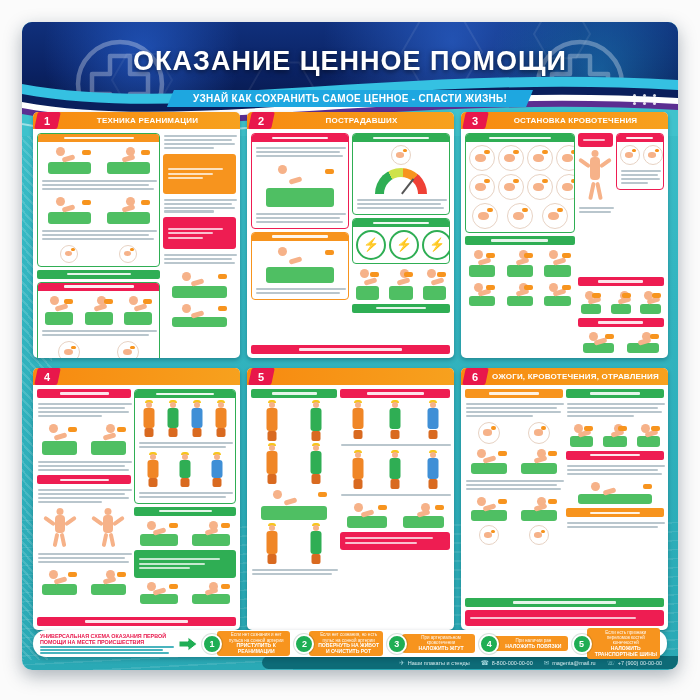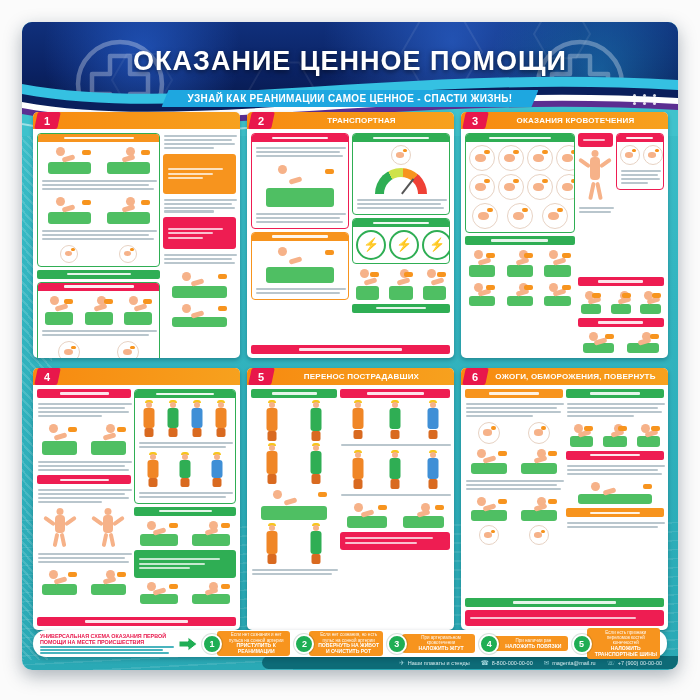--- a/index.html
+++ b/index.html
@@ -177,28 +177,29 @@
       </div>
     <div class="dots-cluster">
         <div class="dot"></div>
         <div class="dot"></div>
         <div class="dot"></div>
         <div class="dot"></div>
         <div class="dot"></div>
         <div class="dot"></div>
       </div>
 
-    <div class="ribbon">УЗНАЙ КАК РЕАНИМАЦИИ САМОЕ ЦЕННОЕ - СПАСТИ ЖИЗНЬ!</div>
+    <div class="ribbon">УЗНАЙ КАК СОХРАНИТЬ САМОЕ ЦЕННОЕ - СПАСТИ ЖИЗНЬ!</div>
 
     <div class="panels">
         <section class="panel">
           <div class="p-head">
             <div class="p-num">
               <span class="p-num-in">1</span>
             </div>
+            <div class="p-title">ТЕХНИКА РЕАНИМАЦИИ</div>
           </div>
           <div class="p-body">
             <div class="b-cols">
               <div class="b-col" style="flex: 63 1 0px;">
                 <div class="b-box" style="border-color: rgb(47, 174, 84);">
                   <div class="b-box-head" style="background: rgb(247, 148, 30);">
                     <div class="hd"></div>
                   </div>
                   <div class="b-box-body">
                     <div class="b-figs">
@@ -340,21 +341,21 @@
                 </div>
               </div>
             </div>
           </div>
         </section>
         <section class="panel">
           <div class="p-head">
             <div class="p-num">
               <span class="p-num-in">2</span>
             </div>
-            <div class="p-title">ТРАНСПОРТНАЯ</div>
+            <div class="p-title">ПОСТРАДАВШИХ</div>
           </div>
           <div class="p-body">
             <div class="b-cols">
               <div class="b-col" style="flex: 50 1 0px;">
                 <div class="b-box" style="border-color: rgb(238, 29, 82);">
                   <div class="b-box-head" style="background: rgb(238, 29, 82);">
                     <div class="hd"></div>
                   </div>
                   <div class="b-box-body">
                     <div class="b-lines">
@@ -458,21 +459,21 @@
               </div>
             </div>
             <div class="b-bar" style="background: rgb(238, 29, 82);"></div>
           </div>
         </section>
         <section class="panel">
           <div class="p-head">
             <div class="p-num">
               <span class="p-num-in">3</span>
             </div>
-            <div class="p-title">ОКАЗАНИЯ КРОВОТЕЧЕНИЯ</div>
+            <div class="p-title">ОСТАНОВКА КРОВОТЕЧЕНИЯ</div>
           </div>
           <div class="p-body">
             <div class="b-cols">
               <div class="b-col" style="flex: 56 1 0px;">
                 <div class="b-box" style="border-color: rgb(47, 174, 84);">
                   <div class="b-box-head" style="background: rgb(47, 174, 84);">
                     <div class="hd"></div>
                   </div>
                   <div class="b-box-body">
                     <div class="b-figs">
@@ -835,21 +836,20 @@
               </div>
             </div>
             <div class="b-bar" style="background: rgb(238, 29, 82);"></div>
           </div>
         </section>
         <section class="panel">
           <div class="p-head">
             <div class="p-num">
               <span class="p-num-in">5</span>
             </div>
-            <div class="p-title">ПЕРЕНОС ПОСТРАДАВШИХ</div>
           </div>
           <div class="p-body">
             <div class="b-cols">
               <div class="b-col" style="flex: 44 1 0px;">
                 <div class="b-bar" style="background: rgb(47, 174, 84);"></div>
                 <div class="b-figs">
                   <div class="fig-person" style="height: 40px;">
                     <div class="fp-hat"></div>
                     <div class="fp-head"></div>
                     <div class="fp-torso" style="background: rgb(240, 134, 38);"></div>
@@ -971,21 +971,21 @@
                 </div>
               </div>
             </div>
           </div>
         </section>
         <section class="panel">
           <div class="p-head">
             <div class="p-num">
               <span class="p-num-in">6</span>
             </div>
-            <div class="p-title">ОЖОГИ, ОБМОРОЖЕНИЯ, ПОВЕРНУТЬ</div>
+            <div class="p-title">ОЖОГИ, КРОВОТЕЧЕНИЯ, ОТРАВЛЕНИЯ</div>
           </div>
           <div class="p-body">
             <div class="b-cols">
               <div class="b-col" style="flex: 50 1 0px;">
                 <div class="b-bar" style="background: rgb(247, 148, 30);"></div>
                 <div class="b-lines">
                   <div class="tl" style="width: 100%;"></div>
                   <div class="tl" style="width: 93%;"></div>
                   <div class="tl" style="width: 97%;"></div>
                   <div class="tl" style="width: 68%;"></div>

